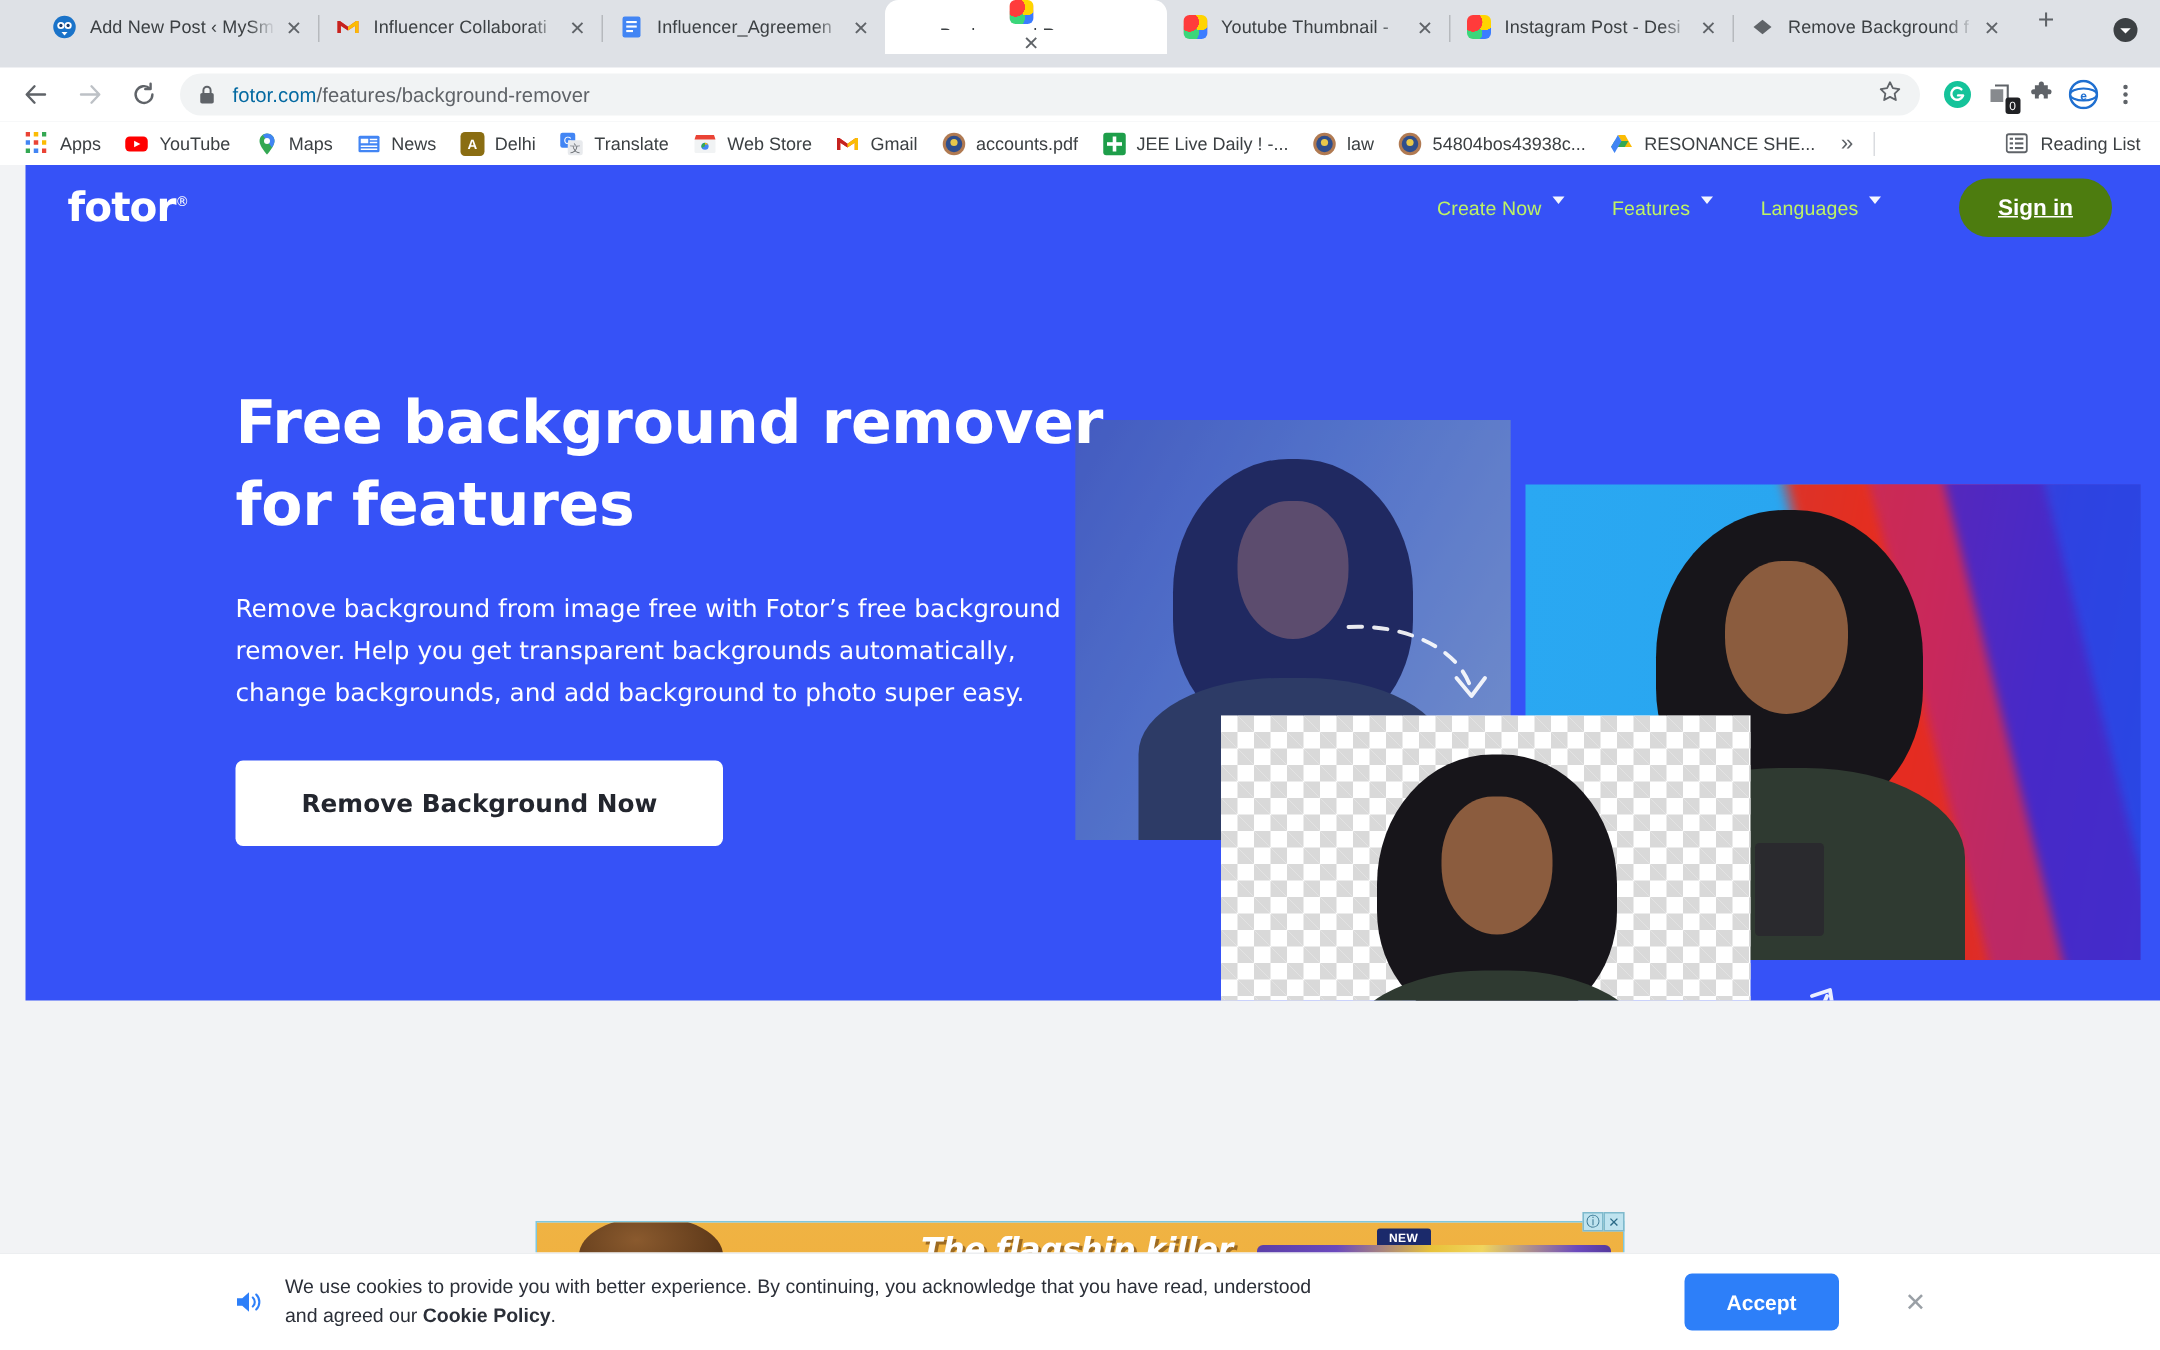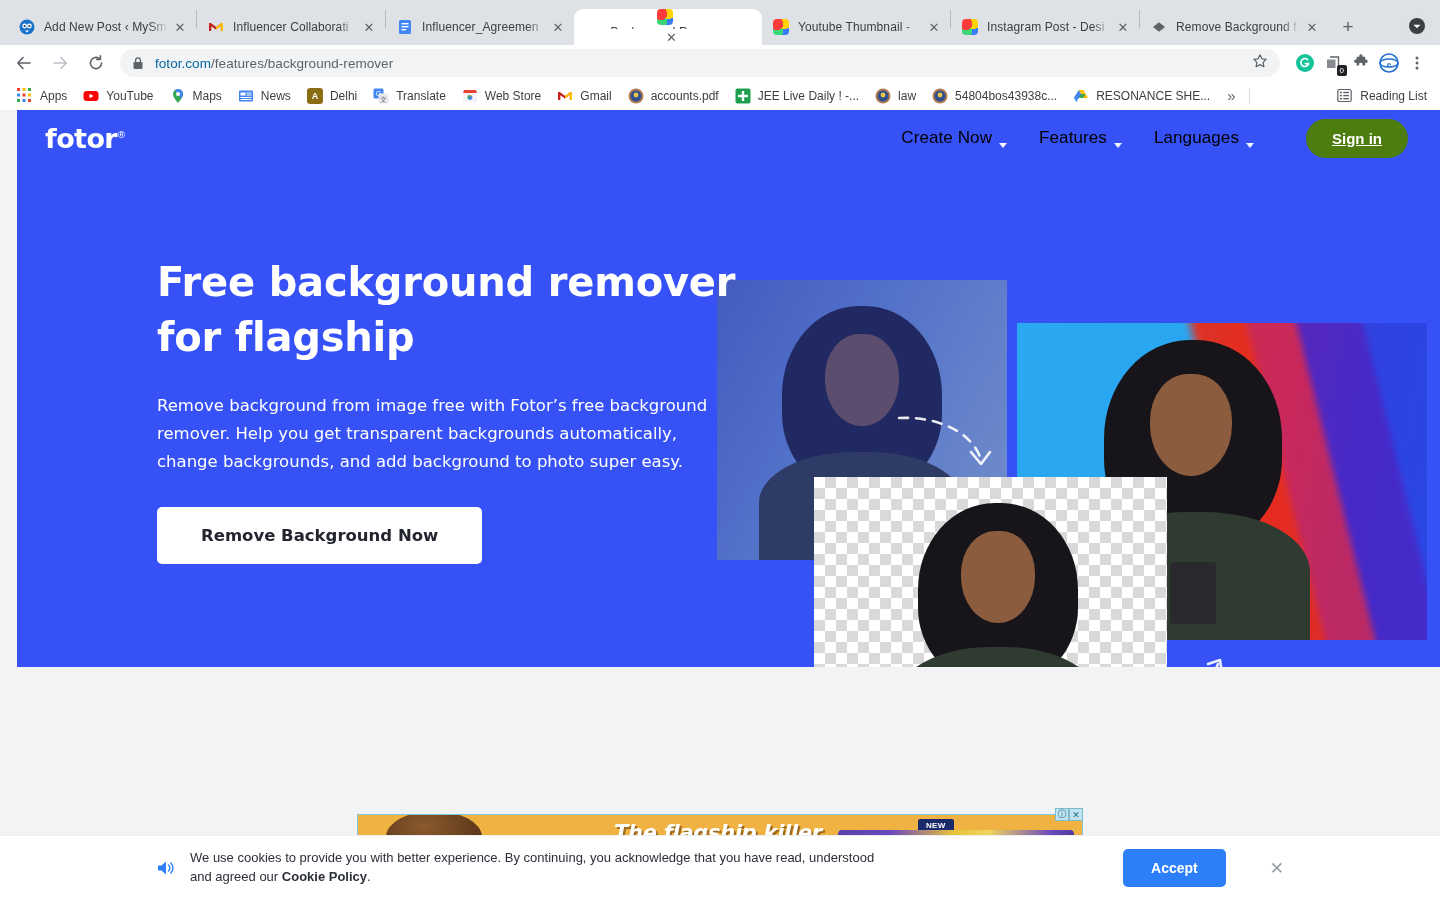--- a/index.html
+++ b/index.html
@@ -7,21 +7,21 @@
   html, body {
     width: 1440px; height: 900px;
     font-family: "Liberation Sans", sans-serif;
     overflow: hidden;
     background: #ffffff;
   }
 
   
   .browser { width: 1440px; height: 110px; background: #dee1e6; position: relative; }
 
-  .tabstrip { height: 45px; display: flex; align-items: flex-end; padding-left: 8px; position: relative; }
+  .tabstrip { height: 45px; display: flex; padding-left: 24px; position: relative; }
   .tab {
     height: 36px; width: 188px; display: flex; align-items: center;
     padding: 0 8px 0 11px; border-radius: 9px 9px 0 0; position: relative;
     flex: none; color: #3c4043;
   }
   .tab.active { background: #ffffff; flex-direction: column; }
   .tab-fav { width: 16px; height: 16px; flex: none; margin-right: 9px; position: relative; }
   .tab-title {
     font-size: 12px; white-space: nowrap; overflow: hidden;
     flex: 1; letter-spacing: 0.1px;
@@ -89,21 +89,21 @@
   .hero { height: 557px; background: #3652f7; position: relative; overflow: hidden; margin-left: 17px; }
 
   .site-header {
     height: 56px; display: flex; align-items: center; padding: 0 32px 0 28px;
     position: relative; z-index: 40;
   }
   .logo { font-size: 27px; font-weight: bold; color: #fff; letter-spacing: -0.6px; position: relative; font-family: "DejaVu Sans", sans-serif; }
   .logo sup { font-size: 9px; vertical-align: super; font-weight: normal; }
   .site-nav { margin-left: auto; display: flex; align-items: center; gap: 32px; }
   .nav-item {
-    font-size: 17px; color: #000000; display: flex; align-items: flex-end; gap: 7px;
+    font-size: 13px; color: #bef264; display: flex; align-items: flex-start; gap: 7px;
     font-weight: 500; letter-spacing: 0.1px;
   }
   .caret { width: 0; height: 0; border-left: 4.5px solid transparent; border-right: 4.5px solid transparent; border-top: 5px solid #ffffff; opacity: .95; }
   .signin-btn {
     margin-left: 20px; background: #4d7c0f; color: #fff; font-size: 15px; font-weight: 600;
     padding: 11px 26px; border-radius: 22px; border: none; text-decoration: underline;
   }
 
   
   .img-orig {
@@ -608,21 +608,21 @@
           <span>Languages</span>
           <span class="caret"></span>
         </div>
         <button class="signin-btn">Sign in</button>
       </nav>
     </div>
 
     <div style="position:absolute;left:140px;top:145px;width:580px;z-index:30;">
       <h1 style="color:#fff;font-size:40px;line-height:1.38;font-weight:bold;letter-spacing:-0.2px;font-family:'DejaVu Sans',sans-serif;">
         <span style="display:block;">Free background remover</span>
-        <span style="display:block;">for flagship</span>
+        <span style="display:block;">for features</span>
       </h1>
       <p style="color:#fff;font-size:16.5px;line-height:1.68;margin-top:27px;width:560px;font-family:'DejaVu Sans',sans-serif;">Remove background from image free with Fotor’s free background remover. Help you get transparent backgrounds automatically, change backgrounds, and add background to photo super easy.</p>
       <button style="margin-top:31px;background:#fff;color:#23262e;border:none;font-size:16.5px;font-weight:600;padding:19px 44px;border-radius:5px;font-family:'DejaVu Sans',sans-serif;">Remove Background Now</button>
     </div>
   </div>
 
   <div class="ad-wrap">
     <div class="ad-choice">
       <div class="ad-ico">ⓘ</div>
       <div class="ad-ico">✕</div>

